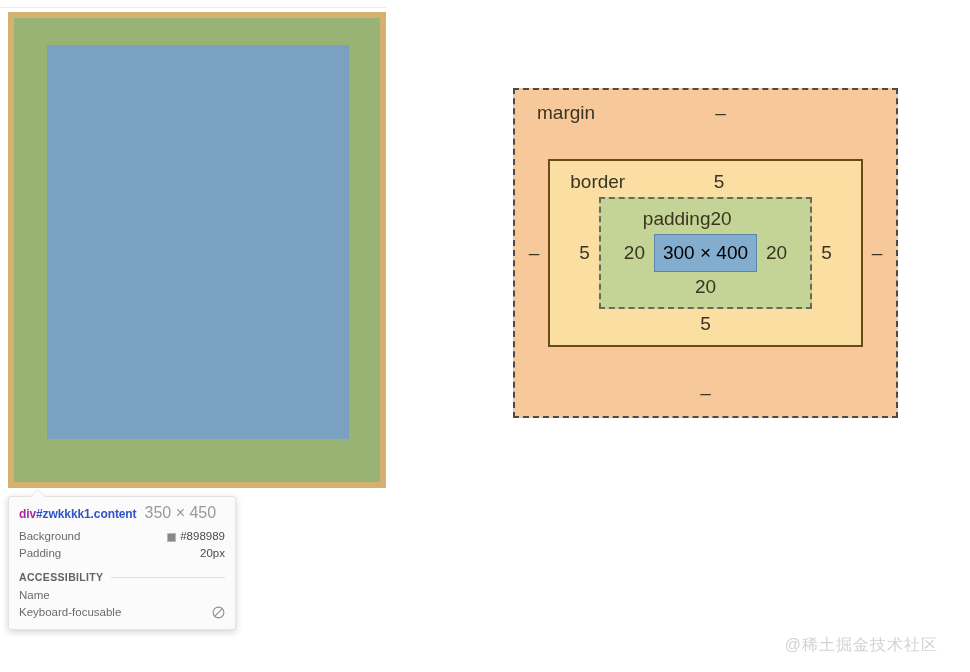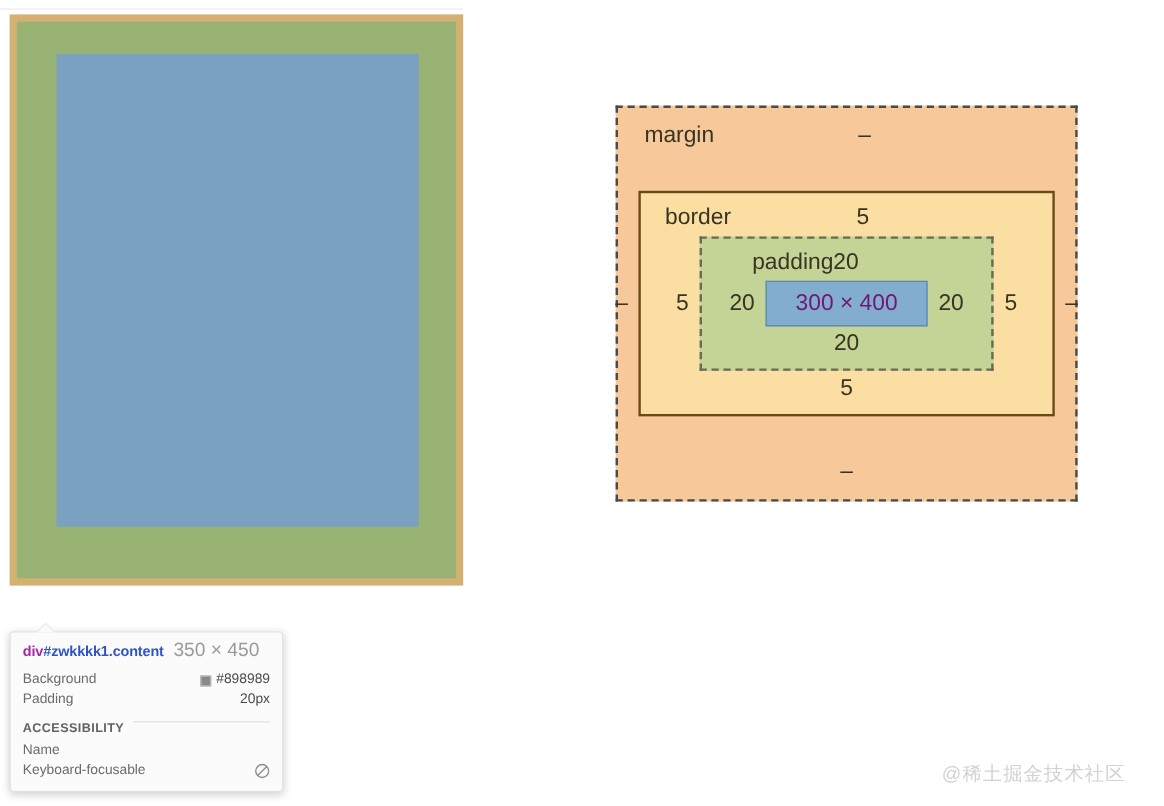--- a/index.html
+++ b/index.html
@@ -54,21 +54,21 @@
     position: absolute;
     left: 33px; top: 27px; right: 31px; bottom: 43px;
     background: #74a0c8;
     box-sizing: border-box;
   }
 
   
   .inspect-tooltip {
     position: absolute;
     left: 8px;
-    top: 526px;
+    top: 496px;
     width: 228px;
     background: #fbfbfb;
     border: 1px solid #e3e3e3;
     border-radius: 3px;
     box-shadow: 0 2px 7px rgba(0,0,0,0.18);
     padding: 7px 10px 8px 10px;
     box-sizing: border-box;
     font-size: 11.5px;
     color: #5a5a5a;
   }
@@ -118,21 +118,21 @@
     display: inline-block;
     width: 9px; height: 9px;
     background: #898989;
     border: 1px solid #b9b9b9;
     box-sizing: border-box;
     position: relative;
     top: 1px;
   }
   .tt-section {
     display: flex;
-    align-items: flex-start;
+    align-items: center;
     gap: 8px;
     margin-top: 9px;
     margin-bottom: 4px;
   }
   .tt-section-label {
     font-size: 10.5px;
     font-weight: bold;
     letter-spacing: 0.35px;
     color: #636363;
     white-space: nowrap;
@@ -185,23 +185,23 @@
     background: #c3d496;
     border: 2px dashed #6a6a55;
     padding: 5px 14px 5px 14px;
     display: flex;
     flex-direction: column;
     flex: 1;
   }
   .bm-content {
     background: #82adce;
     border: 1px solid #5d86a8;
-    color: #701a75;
-    font-size: 19px;
-    padding: 7px 24px;
+    color: #000000;
+    font-size: 19px;
+    padding: 7px 8px;
     white-space: nowrap;
     box-sizing: border-box;
   }
   
   .bm-toprow {
     display: flex;
     align-items: center;
     justify-content: flex-start;
     height: 30px;
     flex: none;

